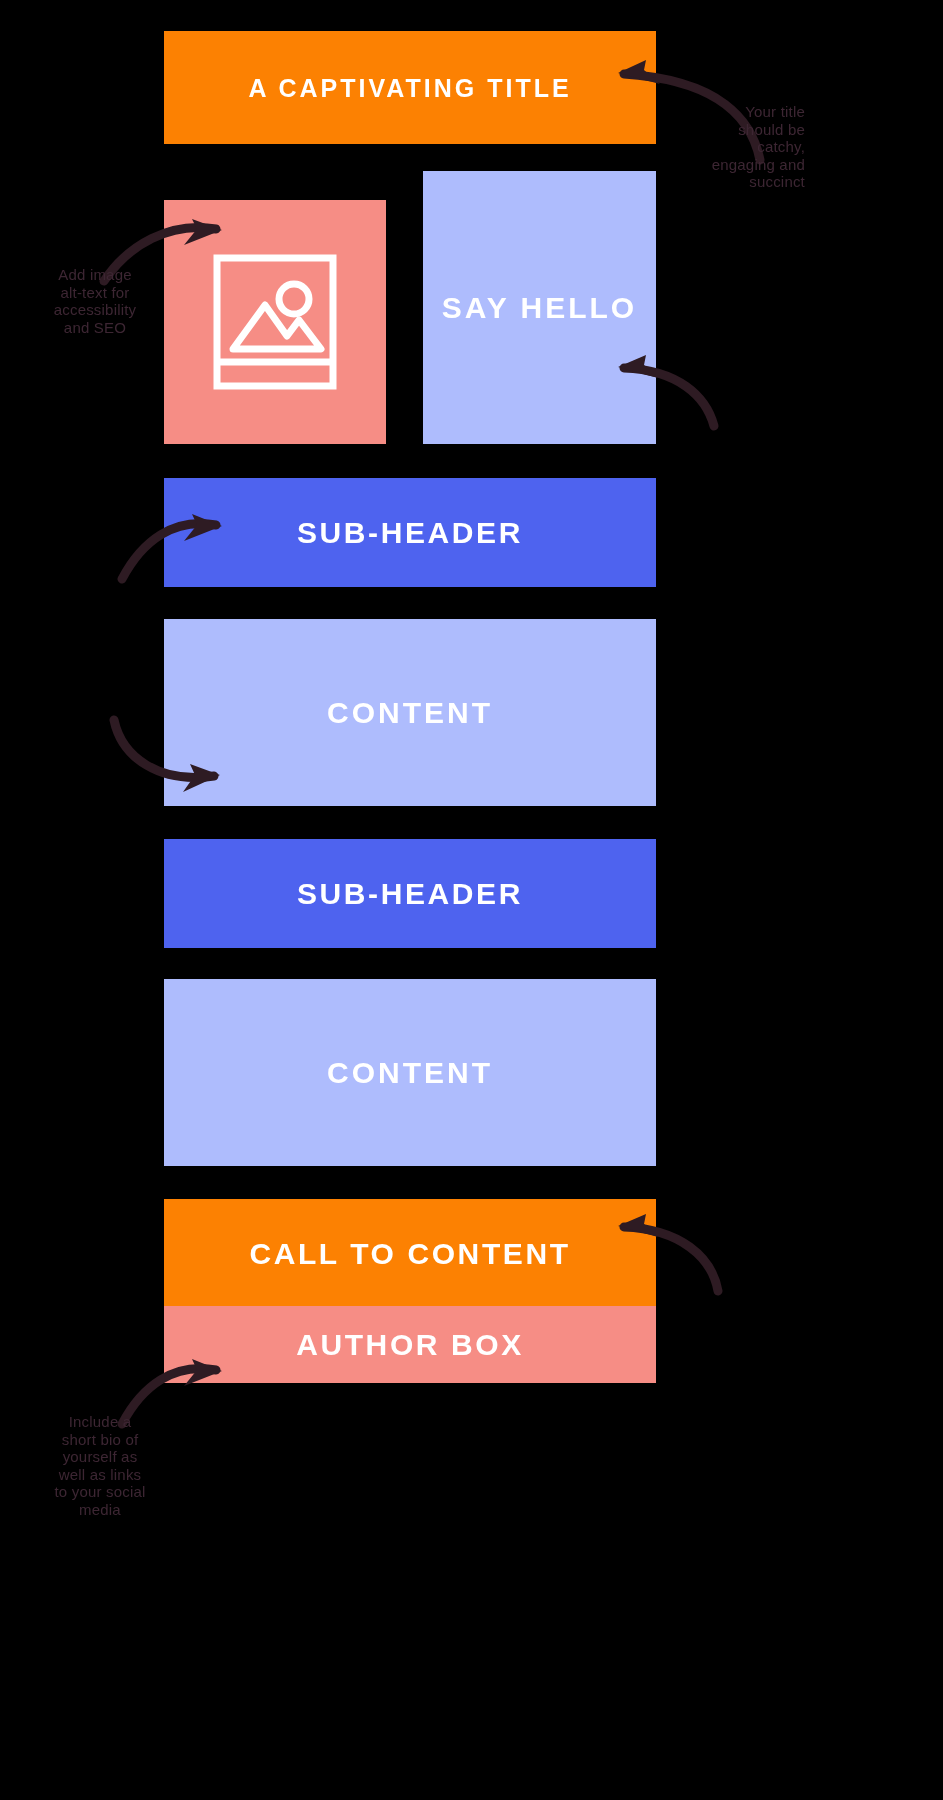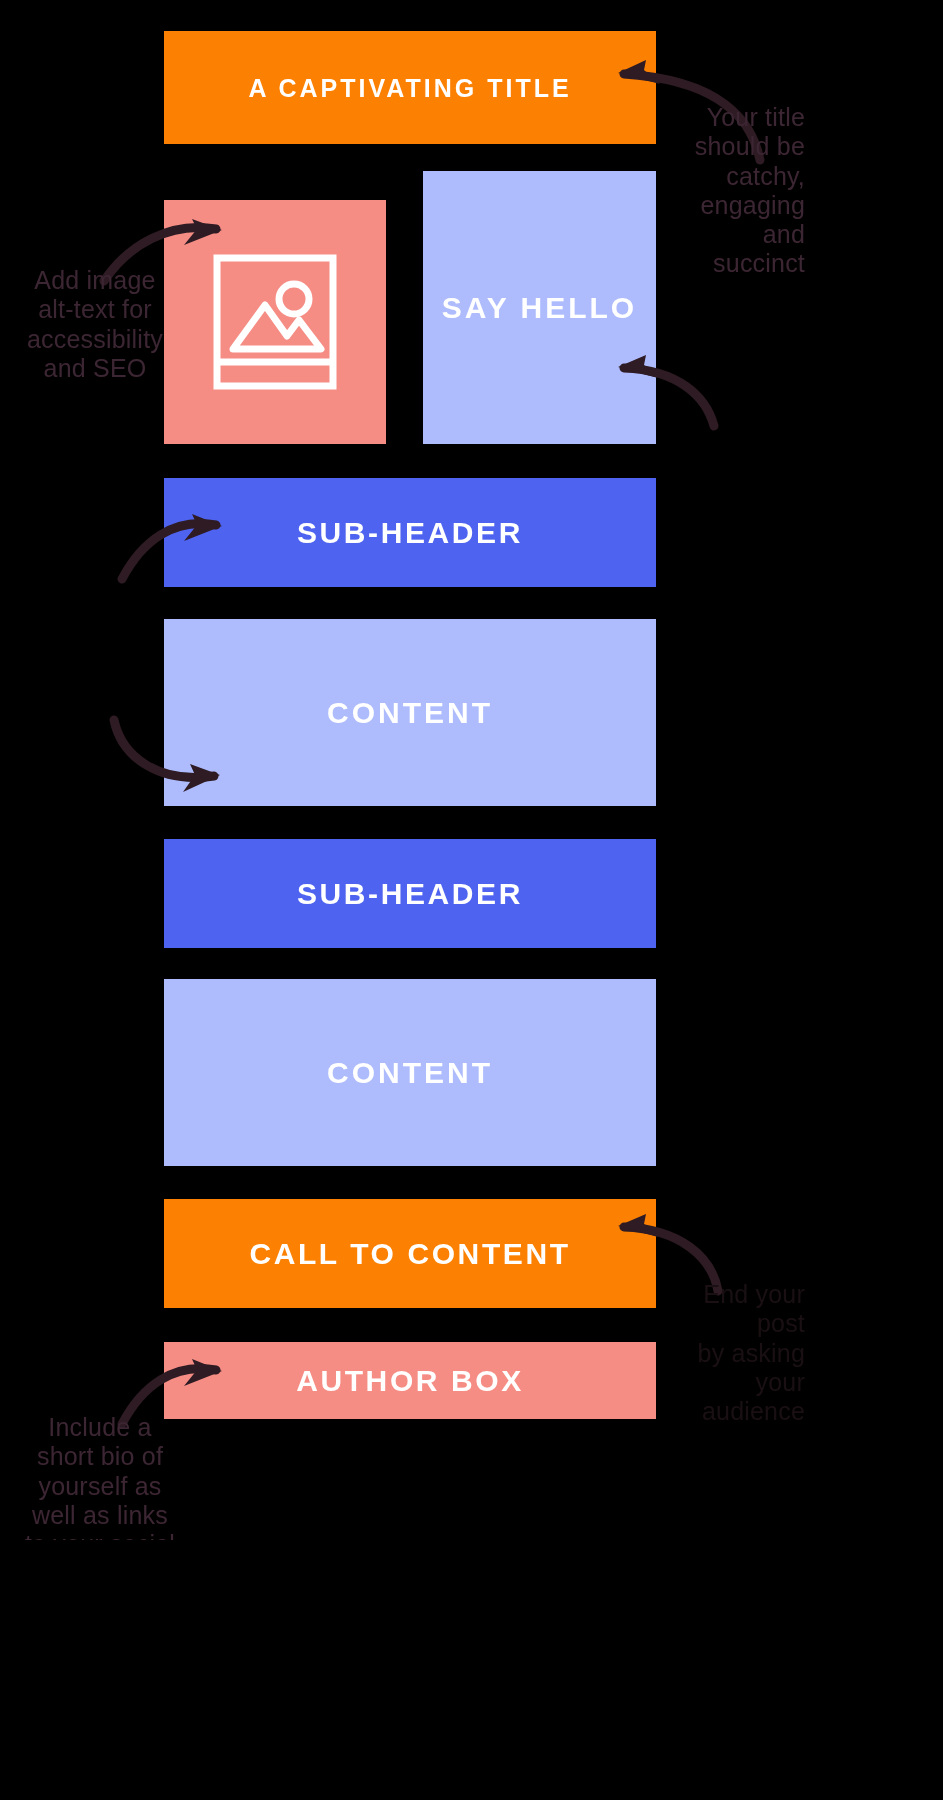--- a/index.html
+++ b/index.html
@@ -37,21 +37,21 @@
     font-size: 25px;
     letter-spacing: 3px;
   }
   .block-label.soft {
     font-weight: 600;
     letter-spacing: 3px;
   }
   .note {
     position: absolute;
     color: #3d2633;
-    font-size: 25px;
+    font-size: 15px;
     line-height: 1.17;
     letter-spacing: 0.2px;
     white-space: pre-line;
   }
   .note.right {
     text-align: right;
   }
   .note.left {
     text-align: center;
   }
@@ -145,25 +145,22 @@
 
   <div class="block" style="left:164px; top:1199px; width:492px; height:109px; background:#FC8102;">
     <span class="block-label">CALL TO CONTENT</span>
   </div>
 
   <svg class="arrow" style="left:600px; top:1205px;" width="160" height="95" viewBox="0 0 160 95">
     <path d="M 118 86 C 112 52, 80 24, 24 22" fill="none" stroke="#2E1B23" stroke-width="9" stroke-linecap="round"></path>
     <path d="M 18 21 L 46 9 L 44 19 L 58 32 Z" fill="#2E1B23"></path>
   </svg>
 
-  <div class="note right dim" style="left:680px; top:1280px; width:125px;">End your post
-by asking
-your audience</div>
 
-  <div class="block" style="left:164px; top:1342px; width:492px; height:77px; background:#F68D85;">
+  <div class="block" style="left:164px; top:1306px; width:492px; height:77px; background:#F68D85;">
     <span class="block-label">AUTHOR BOX</span>
   </div>
 
   <svg class="arrow" style="left:100px; top:1340px;" width="130" height="90" viewBox="0 0 130 90">
     <path d="M 22 84 C 42 46, 74 22, 116 30" fill="none" stroke="#2E1B23" stroke-width="9" stroke-linecap="round"></path>
     <path d="M 122 31 L 92 19 L 97 30 L 84 46 Z" fill="#2E1B23"></path>
   </svg>
 
   <div class="note left" style="left:20px; top:1413px; width:160px;">Include a
 short bio of

